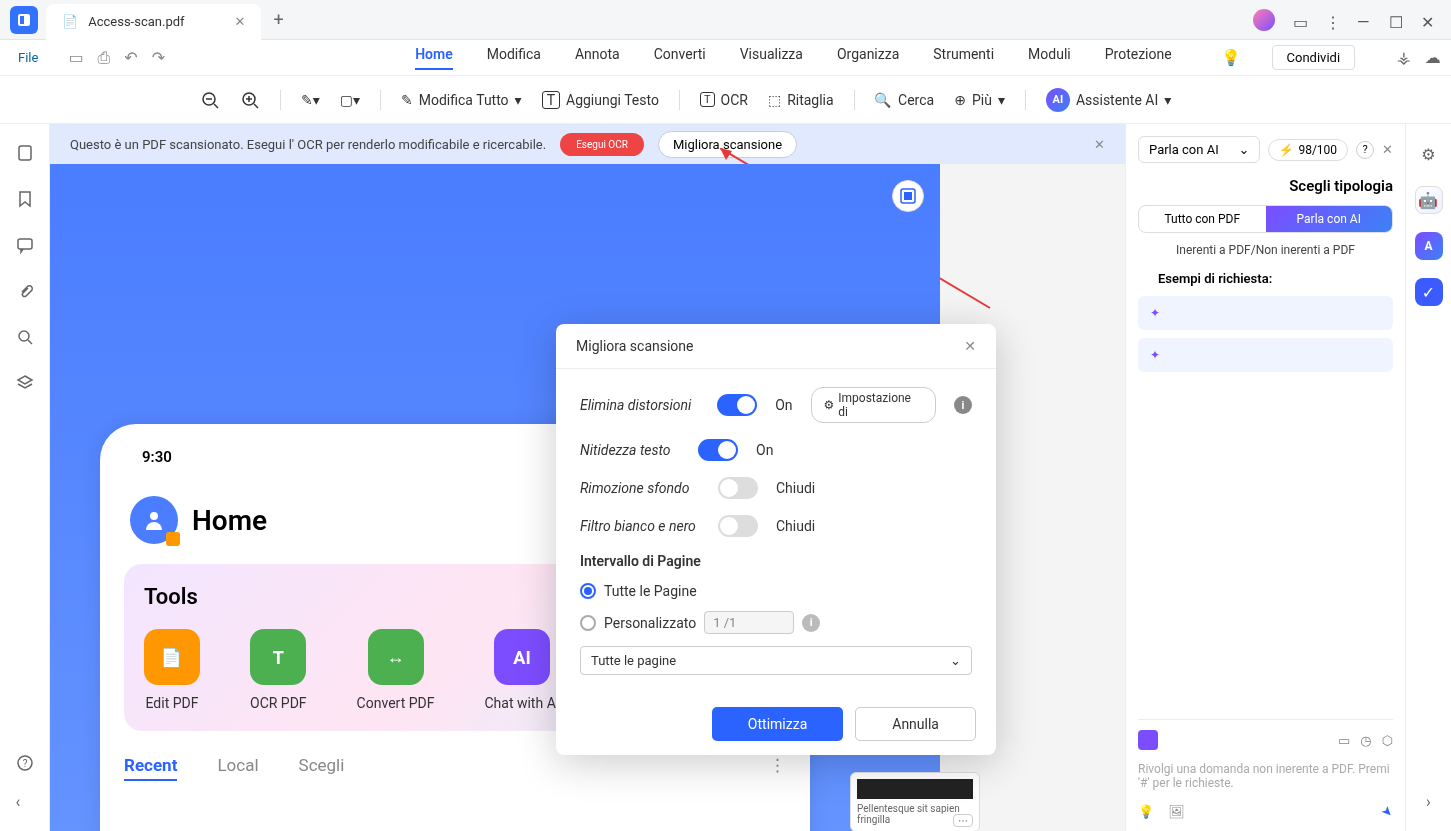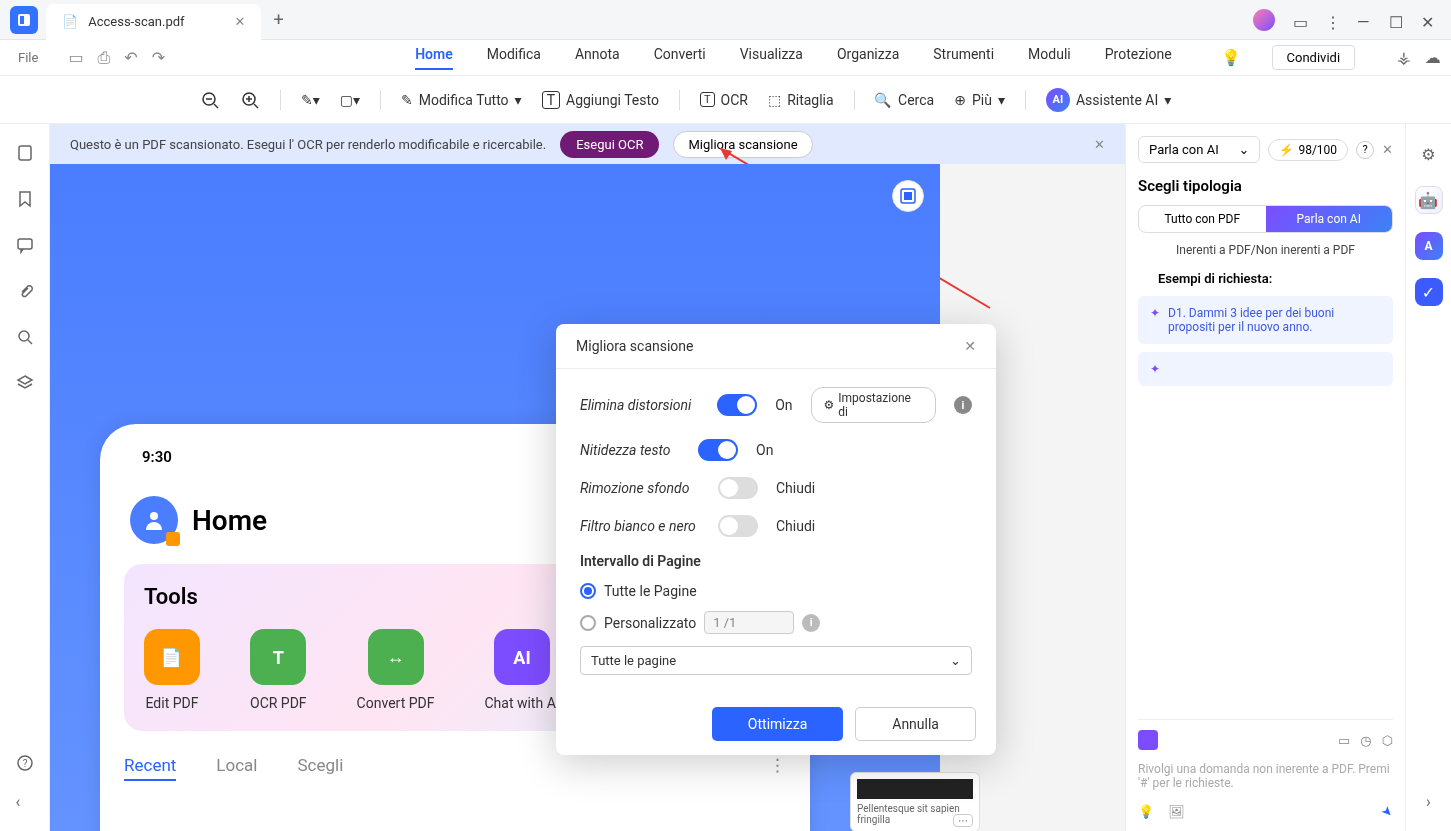--- a/index.html
+++ b/index.html
@@ -10,21 +10,21 @@
 .app-icon { width: 28px; height: 28px; background: #3371ff; border-radius: 6px; margin: 0 8px 0 10px; display: flex; align-items: center; justify-content: center; color: #fff; font-weight: bold; }
 .tab { background: #fff; padding: 6px 16px; border-radius: 8px 8px 0 0; display: flex; align-items: center; gap: 10px; font-size: 13px; color: #333; margin-top: 4px; height: 36px; }
 .tab-close { color: #888; cursor: pointer; margin-left: 40px; }
 .tab-add { margin-left: 12px; color: #666; font-size: 18px; cursor: pointer; }
 .window-controls { margin-left: auto; display: flex; align-items: center; gap: 18px; padding-right: 16px; }
 .window-controls .wc { width: 14px; height: 14px; color: #555; cursor: pointer; }
 .avatar-circle { width: 22px; height: 22px; border-radius: 50%; background: linear-gradient(135deg, #ff7eb3, #7c4dff); }
 
 
 .menu-bar { height: 36px; display: flex; align-items: center; padding: 0 18px; gap: 30px; border-bottom: 1px solid #eee; }
-.file-menu { font-size: 13px; color: #737373; cursor: pointer; }
+.file-menu { font-size: 13px; color: #0369a1; cursor: pointer; }
 .mini-icons { display: flex; gap: 14px; color: #888; }
 .tabs-row { display: flex; gap: 34px; margin-left: 220px; }
 .menu-tab { font-size: 14px; color: #333; cursor: pointer; padding-bottom: 6px; }
 .menu-tab.active { color: #2a63ff; font-weight: 600; border-bottom: 2px solid #2a63ff; }
 .share-btn { margin-left: auto; padding: 4px 14px; border: 1px solid #ddd; border-radius: 4px; font-size: 13px; cursor: pointer; }
 .right-icons { display: flex; gap: 14px; color: #666; margin-left: 12px; }
 
 
 .toolbar { height: 48px; display: flex; align-items: center; gap: 20px; padding: 0 200px; border-bottom: 1px solid #eee; font-size: 14px; color: #333; }
 .toolbar .tb-item { display: flex; align-items: center; gap: 6px; cursor: pointer; }
@@ -32,40 +32,40 @@
 .ai-badge { width: 24px; height: 24px; border-radius: 50%; background: linear-gradient(135deg, #7c4dff, #3b82f6); color: #fff; display: flex; align-items: center; justify-content: center; font-size: 11px; font-weight: bold; }
 
 
 .main { display: flex; height: calc(831px - 40px - 36px - 48px); }
 .left-sidebar { width: 50px; background: #fff; border-right: 1px solid #eee; display: flex; flex-direction: column; align-items: center; padding-top: 20px; gap: 28px; color: #666; }
 .left-sidebar .ls-icon { cursor: pointer; }
 .left-sidebar .bottom { margin-top: auto; margin-bottom: 20px; display: flex; flex-direction: column; gap: 20px; }
 
 .canvas-area { flex: 1; background: #f4f4f4; position: relative; overflow: hidden; }
 .ocr-banner { height: 40px; background: #e0e9fe; display: flex; align-items: center; padding: 0 20px; gap: 14px; font-size: 13px; color: #444; }
-.ocr-banner .btn-primary { background: #701a75; color: #fff; border: none; border-radius: 14px; padding: 6px 16px; font-size: 13px; cursor: pointer; text-align: center; }
+.ocr-banner .btn-primary { background: #ef4444; color: #fff; border: none; border-radius: 14px; padding: 6px 16px; font-size: 10px; cursor: pointer; text-align: center; }
 .ocr-banner .btn-secondary { background: #fff; border: 1px solid #ccc; border-radius: 14px; padding: 5px 14px; font-size: 13px; cursor: pointer; position: relative; }
 .ocr-banner .closex { margin-left: auto; color: #888; cursor: pointer; }
 .arrow { position: absolute; top: 24px; left: 670px; width: 280px; height: 170px; pointer-events: none; }
 
 
 .doc { position: absolute; top: 40px; left: 0; width: 890px; height: 900px; background: linear-gradient(180deg, #4a7dff 0%, #6d9bff 100%); border-radius: 0; }
 .phone-frame { position: absolute; top: 260px; left: 50px; width: 710px; height: 700px; background: #fff; border-radius: 36px 36px 0 0; box-shadow: 0 0 20px rgba(0,0,0,0.1); padding: 24px; }
 .phone-time { font-size: 15px; font-weight: 600; margin-left: 18px; }
 .phone-home { display: flex; align-items: center; gap: 14px; margin-top: 30px; margin-left: 6px; }
 .phone-avatar { width: 48px; height: 48px; border-radius: 50%; background: #4a7dff; display: flex; align-items: center; justify-content: center; color: #fff; position: relative; }
 .phone-avatar::after { content: ''; position: absolute; bottom: -2px; right: -2px; width: 14px; height: 14px; background: #ff9800; border-radius: 3px; }
 .phone-home-text { font-size: 28px; font-weight: 600; }
 .tools-card { margin-top: 20px; background: linear-gradient(135deg, #f3e5ff, #ffe5f3, #e0f0ff); border-radius: 18px; padding: 20px; }
 .tools-title { font-size: 22px; font-weight: 600; display: flex; justify-content: space-between; align-items: center; }
 .tools-grid { display: flex; gap: 50px; margin-top: 20px; }
 .tool-item { display: flex; flex-direction: column; align-items: center; gap: 10px; font-size: 14px; color: #333; }
 .tool-icon { width: 56px; height: 56px; border-radius: 14px; display: flex; align-items: center; justify-content: center; font-weight: bold; color: #fff; font-size: 18px; }
 .recent-tabs { display: flex; gap: 40px; margin-top: 24px; font-size: 17px; color: #888; }
-.recent-tabs .active { color: #2a63ff; font-weight: 400; border-bottom: 2px solid #2a63ff; padding-bottom: 4px; }
+.recent-tabs .active { color: #2a63ff; font-weight: 700; border-bottom: 2px solid #2a63ff; padding-bottom: 4px; }
 .side-thumb { position: absolute; top: 648px; left: 800px; width: 130px; height: 60px; background: #fff; border: 1px solid #ddd; border-radius: 6px; padding: 6px; font-size: 10px; color: #666; }
 .side-thumb .dots { float: right; border: 1px solid #ccc; border-radius: 4px; padding: 0 4px; }
 .ocr-icon-float { position: absolute; top: 16px; right: 16px; width: 32px; height: 32px; background: #fff; border-radius: 50%; display: flex; align-items: center; justify-content: center; color: #2a63ff; border: 1px solid #ddd; }
 
 
 .dialog { position: absolute; top: 200px; left: 506px; width: 440px; background: #fff; border-radius: 8px; box-shadow: 0 8px 40px rgba(0,0,0,0.2); z-index: 100; }
 .dialog-header { padding: 14px 20px; display: flex; justify-content: space-between; align-items: center; border-bottom: 1px solid #eee; font-size: 14px; color: #333; }
 .dialog-body { padding: 18px 24px; font-size: 14px; color: #333; }
 .opt-row { display: flex; align-items: center; gap: 18px; margin-bottom: 16px; }
 .opt-label { width: 120px; font-style: italic; }
@@ -88,21 +88,21 @@
 .btn-opt { padding: 8px 36px; border-radius: 5px; font-size: 14px; cursor: pointer; }
 .btn-opt.primary { background: #2a63ff; color: #fff; border: none; }
 .btn-opt.secondary { background: #fff; border: 1px solid #ccc; color: #333; }
 
 
 .ai-panel { width: 280px; border-left: 1px solid #eee; padding: 12px; display: flex; flex-direction: column; font-size: 13px; }
 .ai-top { display: flex; align-items: center; gap: 8px; margin-bottom: 14px; }
 .ai-select { flex: 1; border: 1px solid #ddd; border-radius: 6px; padding: 5px 10px; display: flex; justify-content: space-between; align-items: center; cursor: pointer; }
 .quota { border: 1px solid #ddd; border-radius: 14px; padding: 3px 10px; display: flex; align-items: center; gap: 4px; font-size: 12px; }
 .quota .bolt { color: #ffa500; }
-.ai-title { text-align: left; font-weight: 600; font-size: 15px; margin-bottom: 10px; }
+.ai-title { text-align: right; font-weight: 600; font-size: 15px; margin-bottom: 10px; }
 .ai-tabs { display: flex; border-radius: 8px; overflow: hidden; border: 1px solid #ddd; margin-bottom: 10px; }
 .ai-tab { flex: 1; text-align: center; padding: 6px 4px; font-size: 12px; cursor: pointer; line-height: 1.2; }
 .ai-tab.active { background: linear-gradient(135deg, #7c4dff, #3b82f6); color: #fff; }
 .ai-subtitle { text-align: center; font-size: 12px; color: #444; margin-bottom: 14px; }
 .ai-msg { background: #f5f6fa; border-radius: 8px; padding: 12px; font-size: 13px; color: #333; margin-bottom: 16px; }
 .examples-label { font-size: 13px; font-weight: 600; margin-bottom: 10px; padding-left: 20px; }
 .example { background: #f0f4ff; border-radius: 6px; padding: 10px 12px; font-size: 12px; color: #3b5bdb; margin-bottom: 8px; cursor: pointer; display: flex; gap: 8px; }
 .example .spark { color: #7c4dff; }
 .ai-input-area { margin-top: auto; border-top: 1px solid #eee; padding-top: 10px; }
 .ai-input-icons { display: flex; gap: 10px; color: #888; margin-bottom: 6px; align-items: center; }
@@ -399,21 +399,20 @@
     </div>
     <div class="ai-title">Scegli tipologia</div>
     <div class="ai-tabs">
       <div class="ai-tab">Tutto con PDF</div>
       <div class="ai-tab active">Parla con AI</div>
     </div>
     <div class="ai-subtitle">Inerenti a PDF/Non inerenti a PDF</div>
     <div class="examples-label">Esempi di richiesta:</div>
     <div class="example">
         <span class="spark">✦</span>
-        <span>D1. Dammi 3 idee per dei buoni propositi per il nuovo anno.</span>
       </div>
     <div class="example">
         <span class="spark">✦</span>
       </div>
     <div class="ai-input-area">
       <div class="ai-input-icons">
         <span class="chip-icon"></span>
         <span class="spacer"></span>
         <span>▭</span>
         <span>◷</span>

